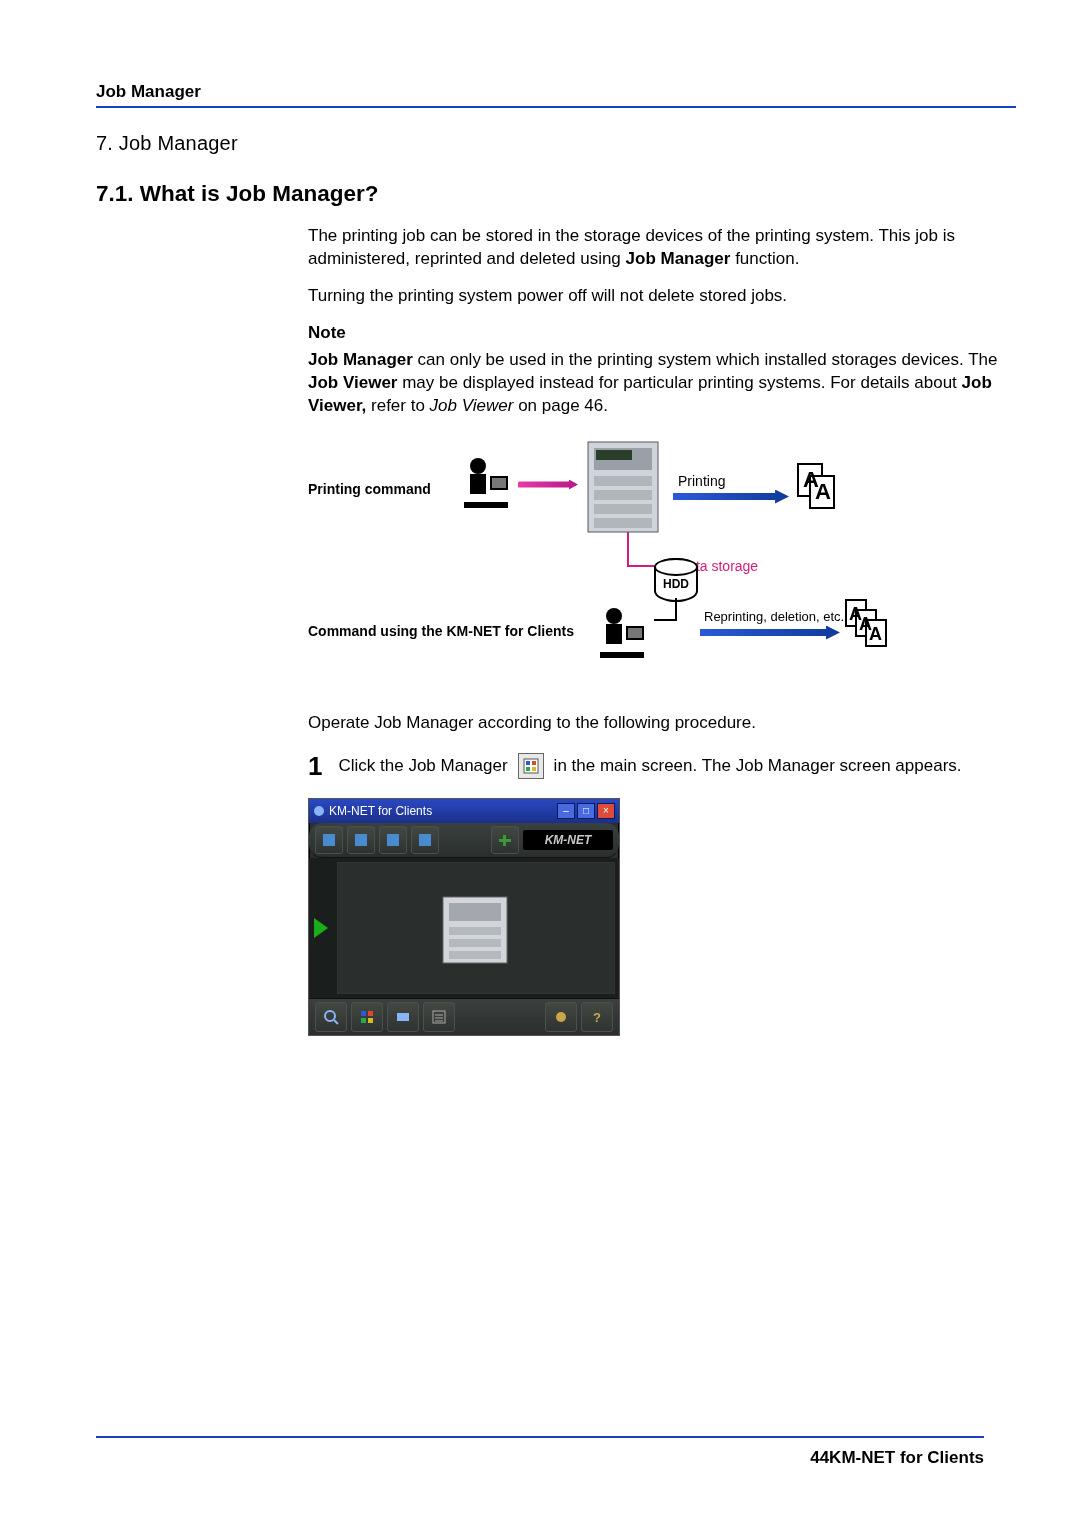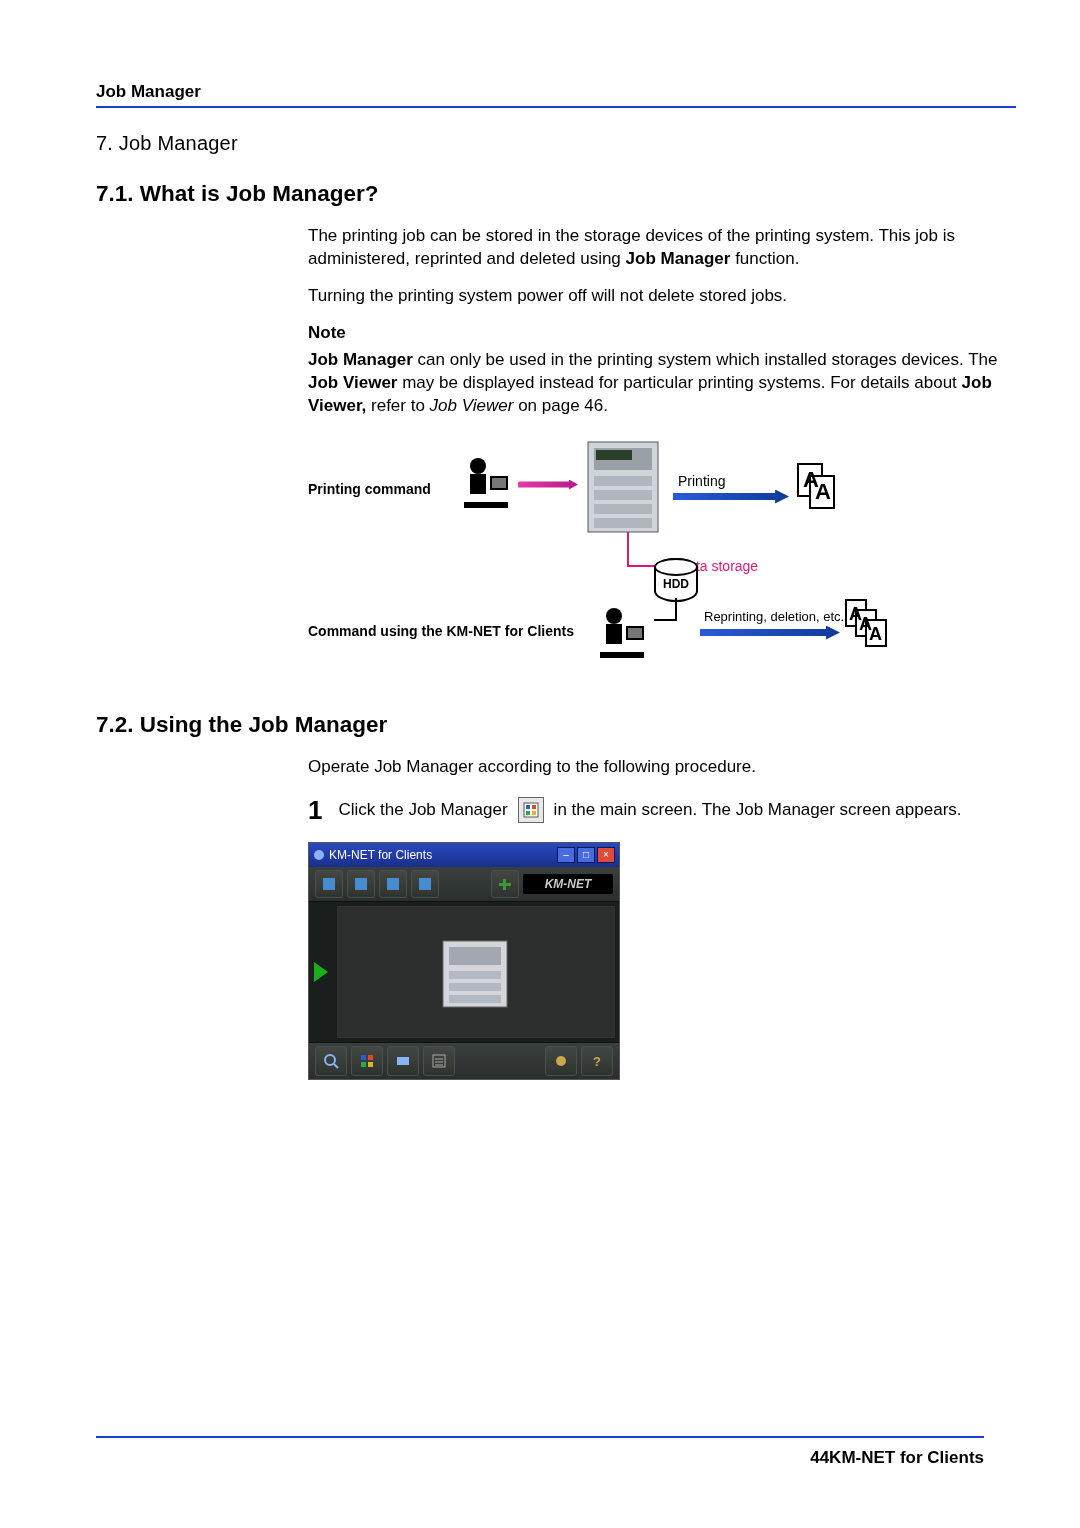--- a/index.html
+++ b/index.html
@@ -150,20 +150,21 @@
     width:16px;height:14px;border:1px solid #0a1a5a;background:#4a6ae0;
     display:flex;align-items:center;justify-content:center;font-size:10px;
   }
   .ss-titlebar .wbtn.close{ background:#e04a3a;}
   .ss-toolbar{
     height:34px;
     background: linear-gradient(#3a403d,#2a2f2d);
     display:flex;align-items:center;justify-content:space-between;
     padding:0 6px;
     border-bottom:1px solid #111;
+    border-radius:13px;
   }
   .ss-toolbar .left{ display:flex; gap:4px;}
   .ss-toolbar .tbtn{
     width:26px;height:26px;border:1px solid #4a504d;border-radius:3px;
     background: linear-gradient(#434843,#2f332f);
     display:flex;align-items:center;justify-content:center;
   }
   .ss-toolbar .right{ display:flex; align-items:center; gap:4px;}
   .kmnet-logo{
     width:90px;height:20px;background:#000;border-radius:2px;
@@ -313,21 +314,20 @@
           <rect x="12" y="12" width="20" height="26" fill="#fff" stroke="#000" stroke-width="2"></rect>
           <rect x="22" y="22" width="20" height="26" fill="#fff" stroke="#000" stroke-width="2"></rect>
           <text x="5" y="22" font-size="18" font-weight="bold">A</text>
           <text x="15" y="32" font-size="18" font-weight="bold">A</text>
           <text x="25" y="42" font-size="18" font-weight="bold">A</text>
         </svg>
       </div>
     </div>
   </div>
 
-  <h2 class="section">7.2.  Using the Job Manager</h2>
 
   <div class="body-block">
     <p class="para">Operate Job Manager according to the following procedure.</p>
 
     <div class="step-row">
       <span class="step-num">1</span>
       <span>Click the Job Manager</span>
       <span class="icon-inline">
         <svg width="16" height="16" viewBox="0 0 16 16">
           <rect x="1" y="1" width="14" height="14" fill="#fff" stroke="#555"></rect>

